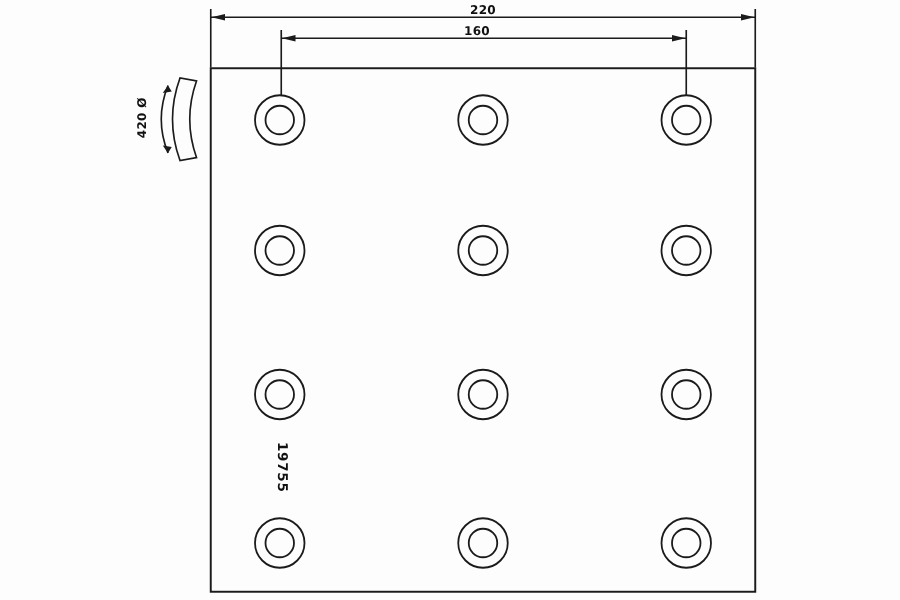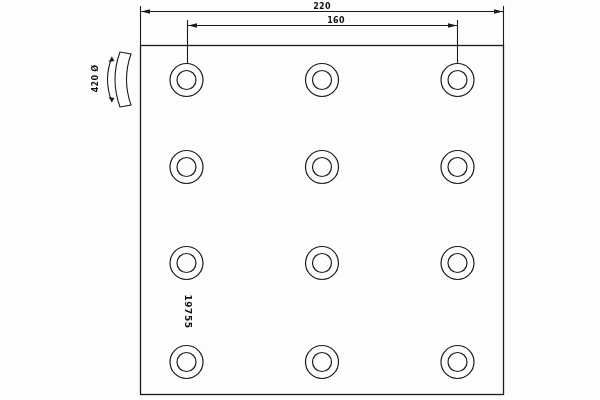--- a/index.html
+++ b/index.html
@@ -81,19 +81,19 @@
     <g stroke-width="1.1">
       <path d="M 112,57 Q 103,79.5 112,102"></path>
       <polygon points="112,57 108.5,62 114.5,61"></polygon>
       <polygon points="112,102 108.5,97 114.5,98"></polygon>
       <path d="M 120,52 Q 110,79.5 120,107 L 131,105 Q 122,79.5 131,54 Z"></path>
     </g>
   </svg>
 
   <div class="label dim-label" style="left:302px; top:2px;">220</div>
 
-  <div class="label dim-label" style="left:316px; top:16px;">160</div>
+  <div class="label dim-label" style="left:298px; top:16px;">160</div>
 
   <div class="label part-no rot-cw" style="left:165px; top:307px;">19755</div>
 
   <div class="label rot-ccw" style="left:78px; top:74px; width:34px;">420 Ø</div>
 
 </div>
 
 </body></html>

